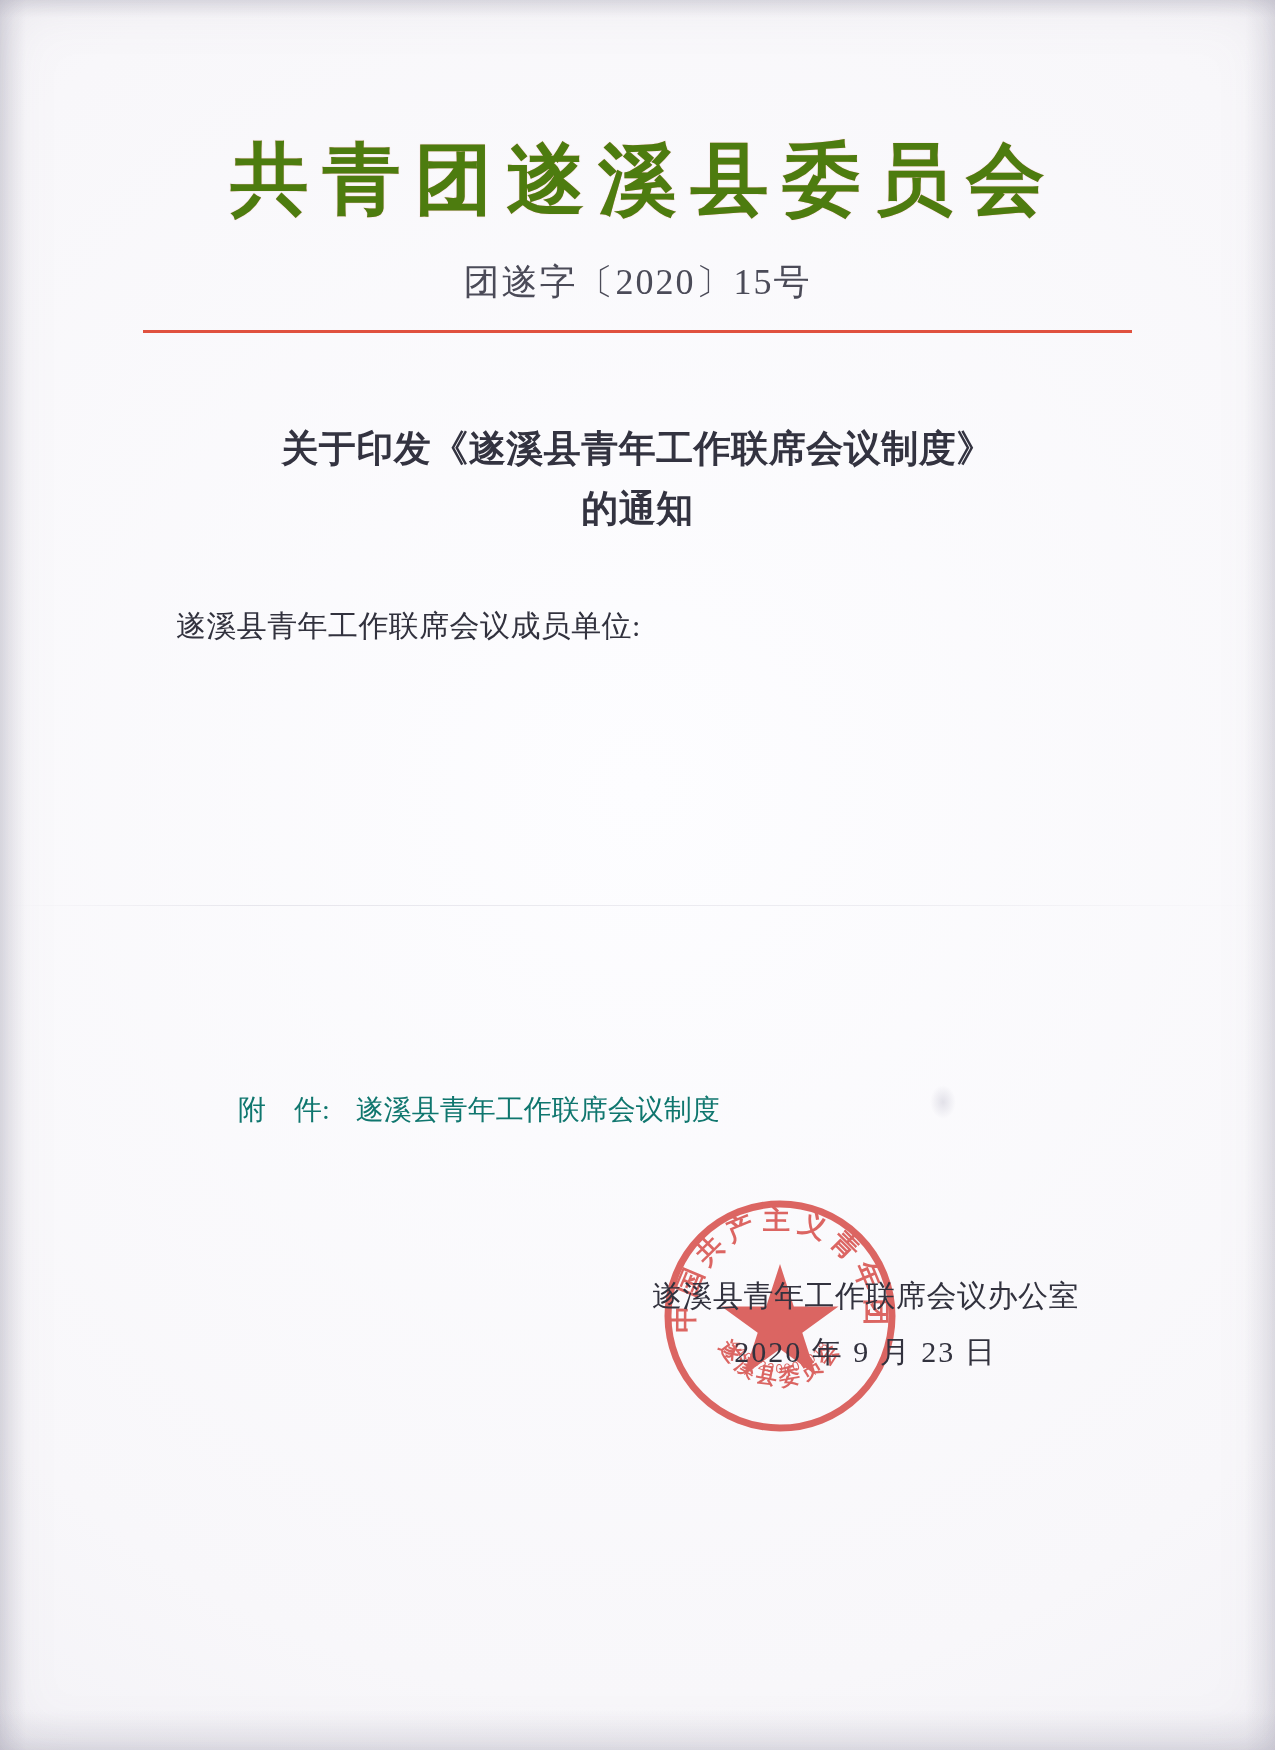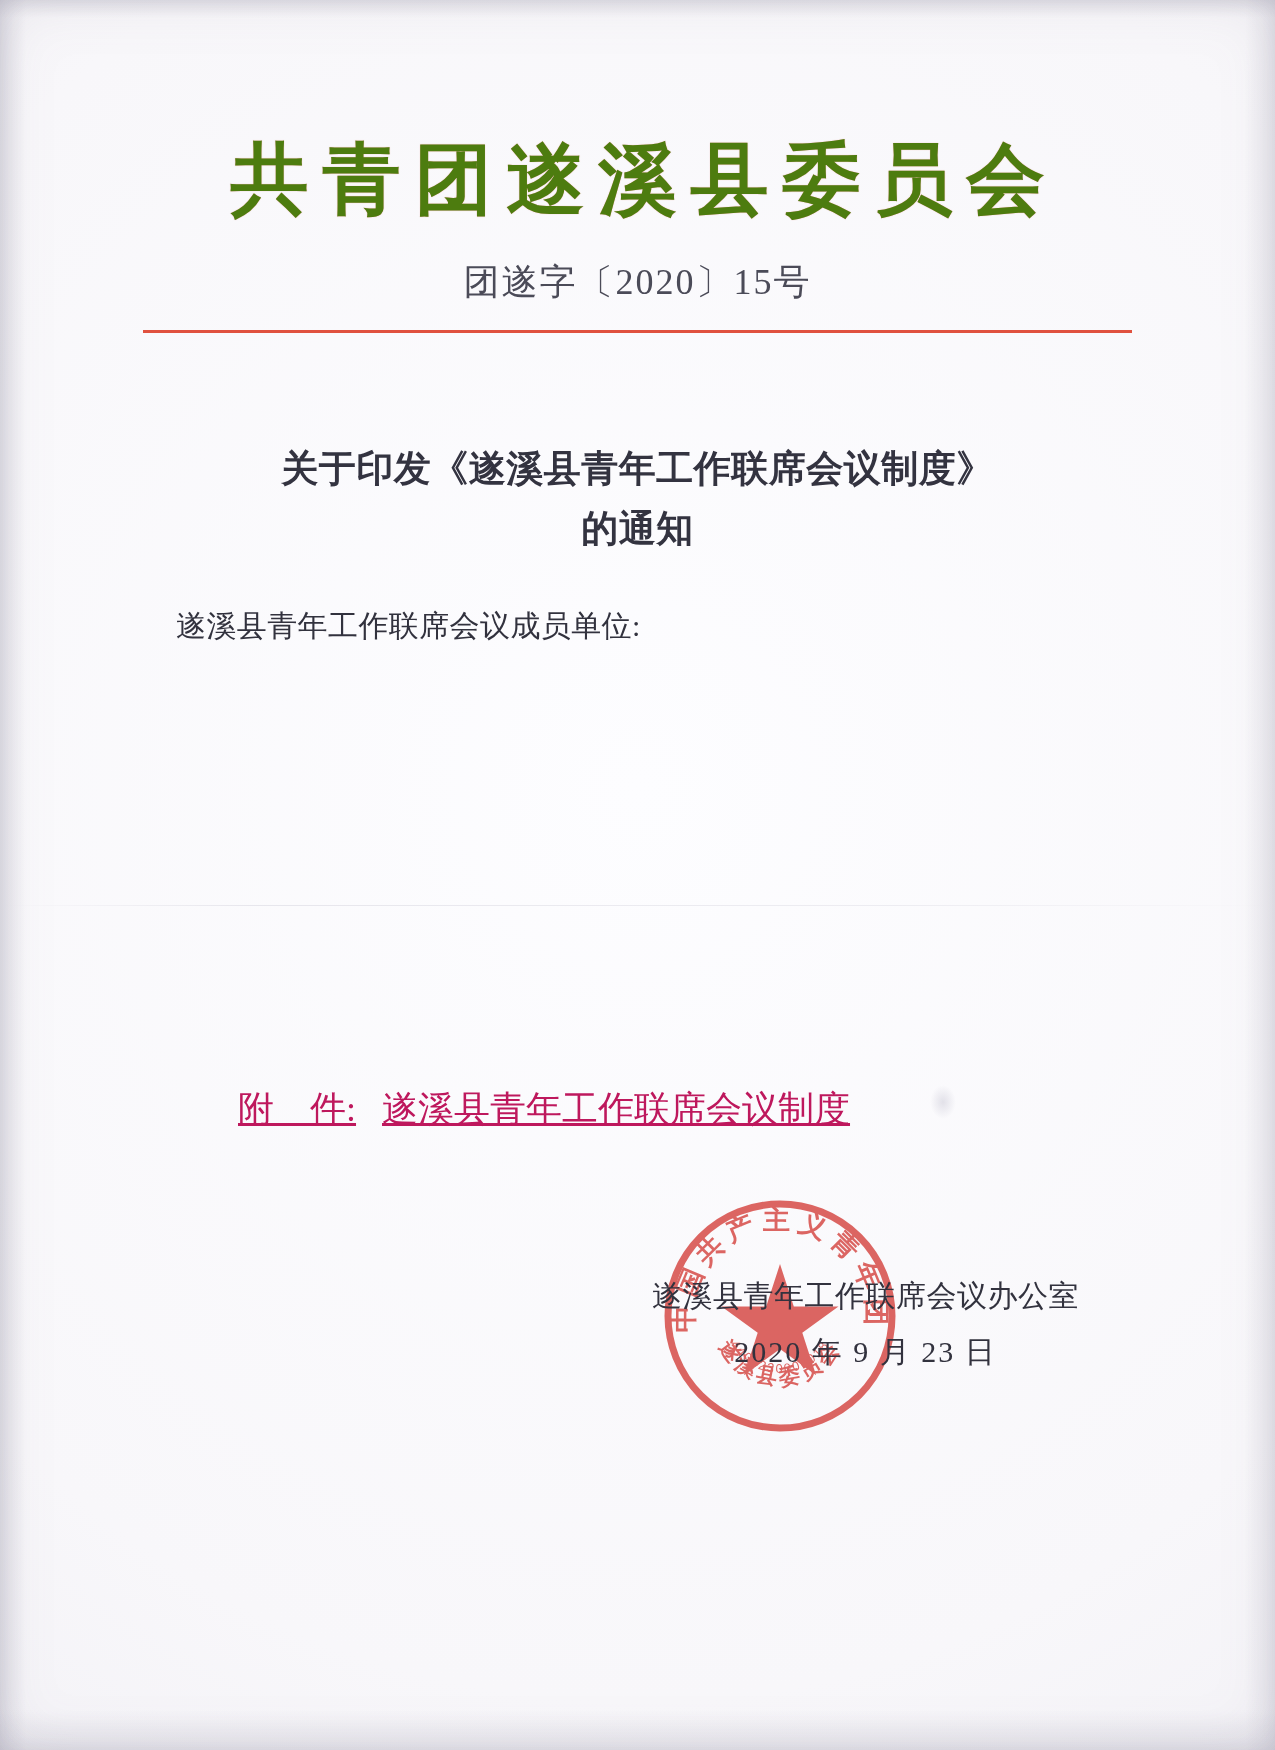--- a/index.html
+++ b/index.html
@@ -73,21 +73,20 @@
   
   .doc-title{
     position:absolute;left:150px;right:150px;top:418px;
     text-align:center;
     font-family:"DejaVu Serif","Liberation Serif",serif;
     font-weight:700;
     font-size:37px;
     line-height:60px;
     letter-spacing:.5px;
     color:#333340;
-    margin-top:20px;
   }
 
   
   .body-block{
     position:absolute;
     left:176px;right:168px;top:596px;
     font-family:Liberation Serif, serif;
     font-size:30px;
     line-height:59px;
     color:#32323e;
@@ -99,24 +98,23 @@
     text-align:justify;
     text-align-last:left;
     text-justify:inter-character;
   }
   .para .indent{display:inline-block;width:62px;}
 
   .tail{
     position:absolute;
     left:176px;right:168px;top:1080px;
     font-family:"Liberation Serif","DejaVu Serif",serif;
-    font-size:36px;
+    font-size:28px;
     line-height:59px;
-    color:#be185d;
-    text-decoration:underline;
+    color:#0f766e;
   }
   .tail-line{white-space:nowrap;}
   .tail-line .indent{display:inline-block;width:62px;}
   .sp{display:inline-block;width:26px;}
 
   
   .signature{
     position:absolute;
     right:196px;top:1268px;
     text-align:center;

